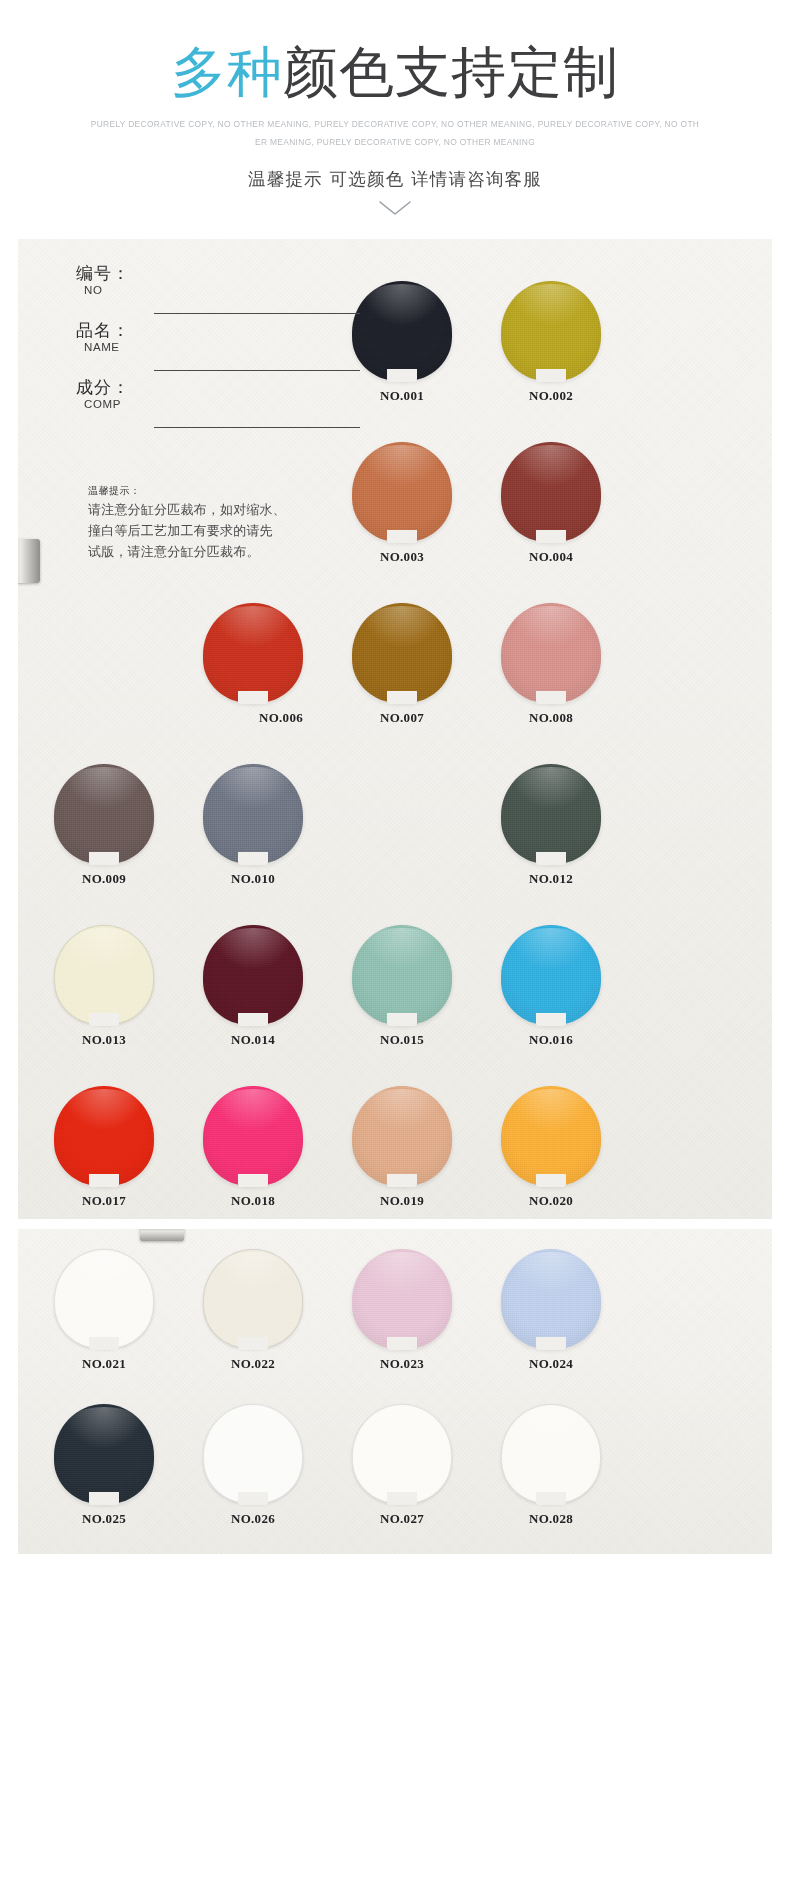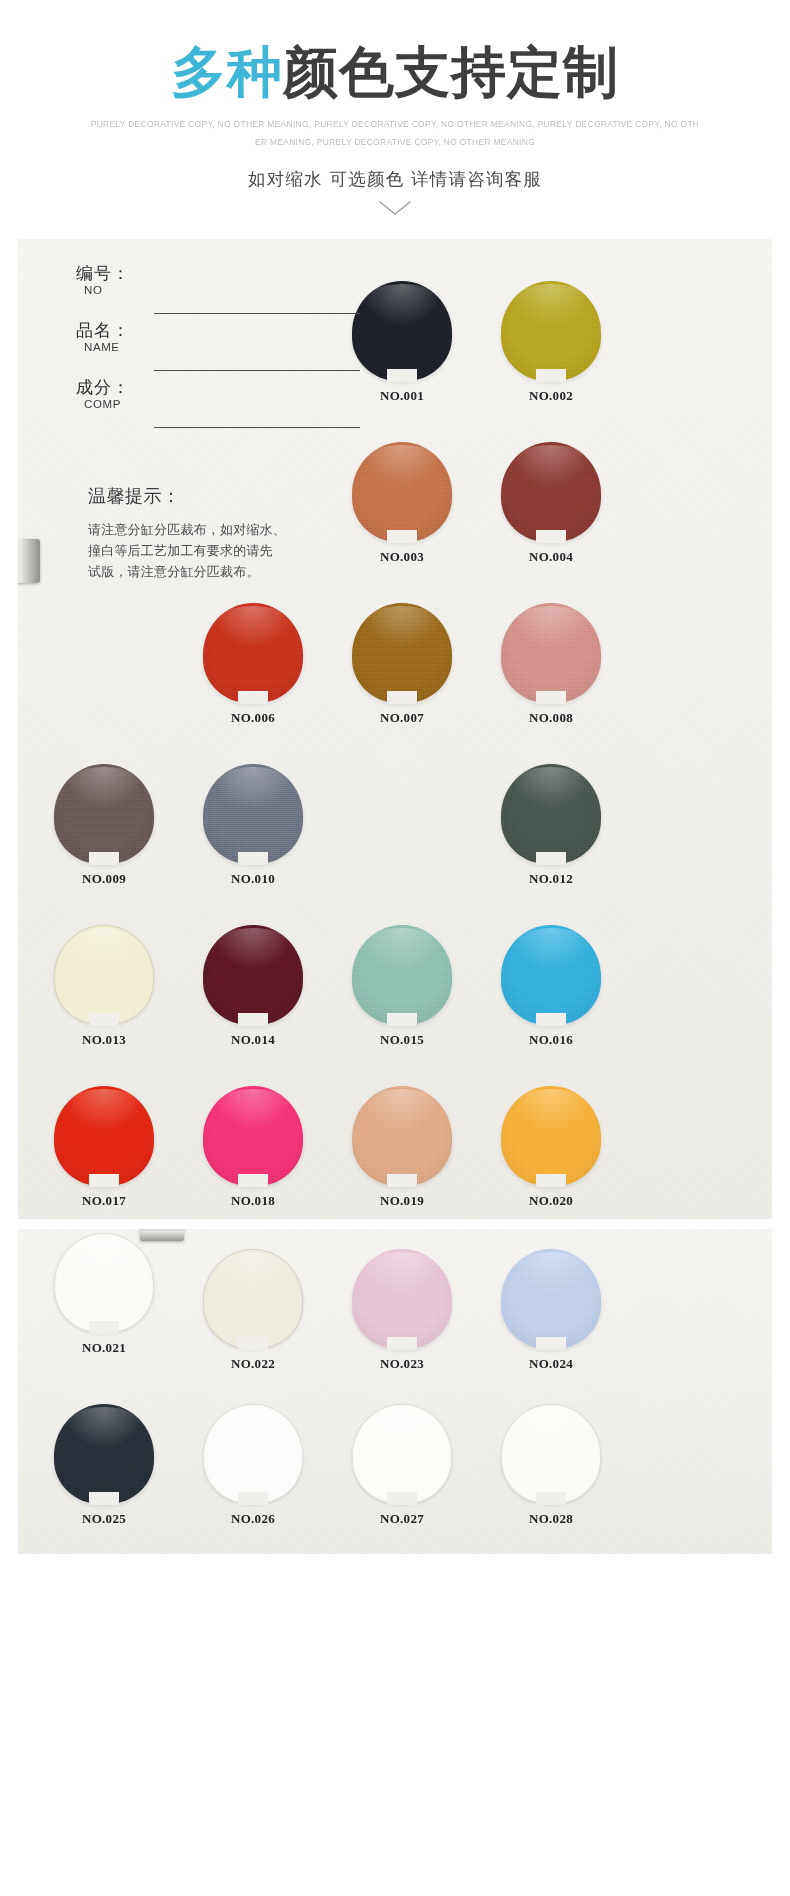--- a/index.html
+++ b/index.html
@@ -10,21 +10,21 @@
     background: #ffffff;
     font-family: "Liberation Sans", "DejaVu Sans", sans-serif;
     -webkit-font-smoothing: antialiased;
   }
   .page { width: 790px; position: relative; background:#fff; padding-bottom: 30px; }
 
   
   .header { padding: 44px 0 0 0; text-align: center; }
   .title {
     font-size: 55px;
-    font-weight: 700;
+    font-weight: 400;
     letter-spacing: 1px;
     line-height: 1.05;
     margin: 0 0 16px 0;
     font-family: "DejaVu Sans", "Liberation Sans", sans-serif;
   }
   .title .hl { color: #3fb6d6; }
   .title .rest { color: #3e3e40; }
 
   .deco-copy {
     color: #b9bcc0;
@@ -95,21 +95,21 @@
     font-family: "Liberation Sans", sans-serif; display:block;
     margin-left: 8px; margin-top: 1px;
   }
   .form-line {
     position:absolute; left: 78px; right: -22px; bottom: 8px;
     border-bottom: 1.4px solid #4a4a4c;
   }
 
   .tips { position:absolute; left: 70px; top: 245px; width: 238px; z-index:3; }
   .tips-title {
-    font-size: 18px; color: #3a3a3c; letter-spacing: .5px; margin-bottom: 11px;
+    font-size: 10px; color: #3a3a3c; letter-spacing: .5px; margin-bottom: 1px;
     font-family: "DejaVu Sans", sans-serif;
   }
   .tips-body {
     font-size: 13px; color: #4b4b4d; line-height: 1.62; letter-spacing: .2px;
     font-family: "DejaVu Sans", sans-serif;
   }
 
   
   .sw-grid { position:absolute; z-index: 2; }
   .sw {
@@ -165,21 +165,21 @@
 <div class="page">
 
   <div class="header">
     <h1 class="title"><span class="hl">多种</span><span class="rest">颜色支持定制</span></h1>
 
     <div class="deco-copy">
       <div>PURELY DECORATIVE COPY, NO OTHER MEANING, PURELY DECORATIVE COPY, NO OTHER MEANING, PURELY DECORATIVE COPY, NO OTH</div>
       <div>ER MEANING, PURELY DECORATIVE COPY, NO OTHER MEANING</div>
     </div>
 
-    <div class="subtitle">如对缩水 可选颜色 详情请咨询客服</div>
+    <div class="subtitle">温馨提示 可选颜色 详情请咨询客服</div>
 
     <div class="chevron">
       <svg width="34" height="18" viewBox="0 0 34 18" aria-hidden="true">
         <polyline points="2,3 17,15 32,3" fill="none" stroke="#9aa0a6" stroke-width="1.6" stroke-linecap="round" stroke-linejoin="round"></polyline>
       </svg>
     </div>
   </div>
 
   <div class="panel panel-1">
     <div class="clip-left"></div>
@@ -239,21 +239,21 @@
           </div>
           <div class="sw-label">NO.003</div>
         </div>
         <div class="sw" style="left: 483px; top: 203px;">
           <div class="chip-wrap">
             <div class="chip" style="background: rgb(140, 59, 51);"></div>
             <div class="notch"></div>
           </div>
           <div class="sw-label">NO.004</div>
         </div>
-        <div class="sw" style="left: 185px; top: 364px;">
+        <div class="sw" style="left: 185px; top: 364px; text-align: right;">
           <div class="chip-wrap">
             <div class="chip" style="background: rgb(200, 51, 31);"></div>
             <div class="notch"></div>
           </div>
           <div class="sw-label">NO.006</div>
         </div>
         <div class="sw" style="left: 334px; top: 364px;">
           <div class="chip-wrap">
             <div class="chip" style="background: rgb(154, 106, 28);"></div>
             <div class="notch"></div>
@@ -343,21 +343,21 @@
             <div class="notch"></div>
           </div>
           <div class="sw-label">NO.020</div>
         </div>
       </div>
   </div>
 
   <div class="panel panel-2">
     <div class="clip-top"></div>
     <div class="sw-grid" id="grid2" style="left: 0px; top: 0px; width: 754px; height: 325px;">
-        <div class="sw" style="left: 36px; top: 4px;">
+        <div class="sw" style="left: 36px; top: 20px;">
           <div class="chip-wrap">
             <div class="chip outline" style="background: rgb(251, 250, 247);"></div>
             <div class="notch"></div>
           </div>
           <div class="sw-label">NO.021</div>
         </div>
         <div class="sw" style="left: 185px; top: 20px;">
           <div class="chip-wrap">
             <div class="chip outline" style="background: rgb(240, 236, 224);"></div>
             <div class="notch"></div>

